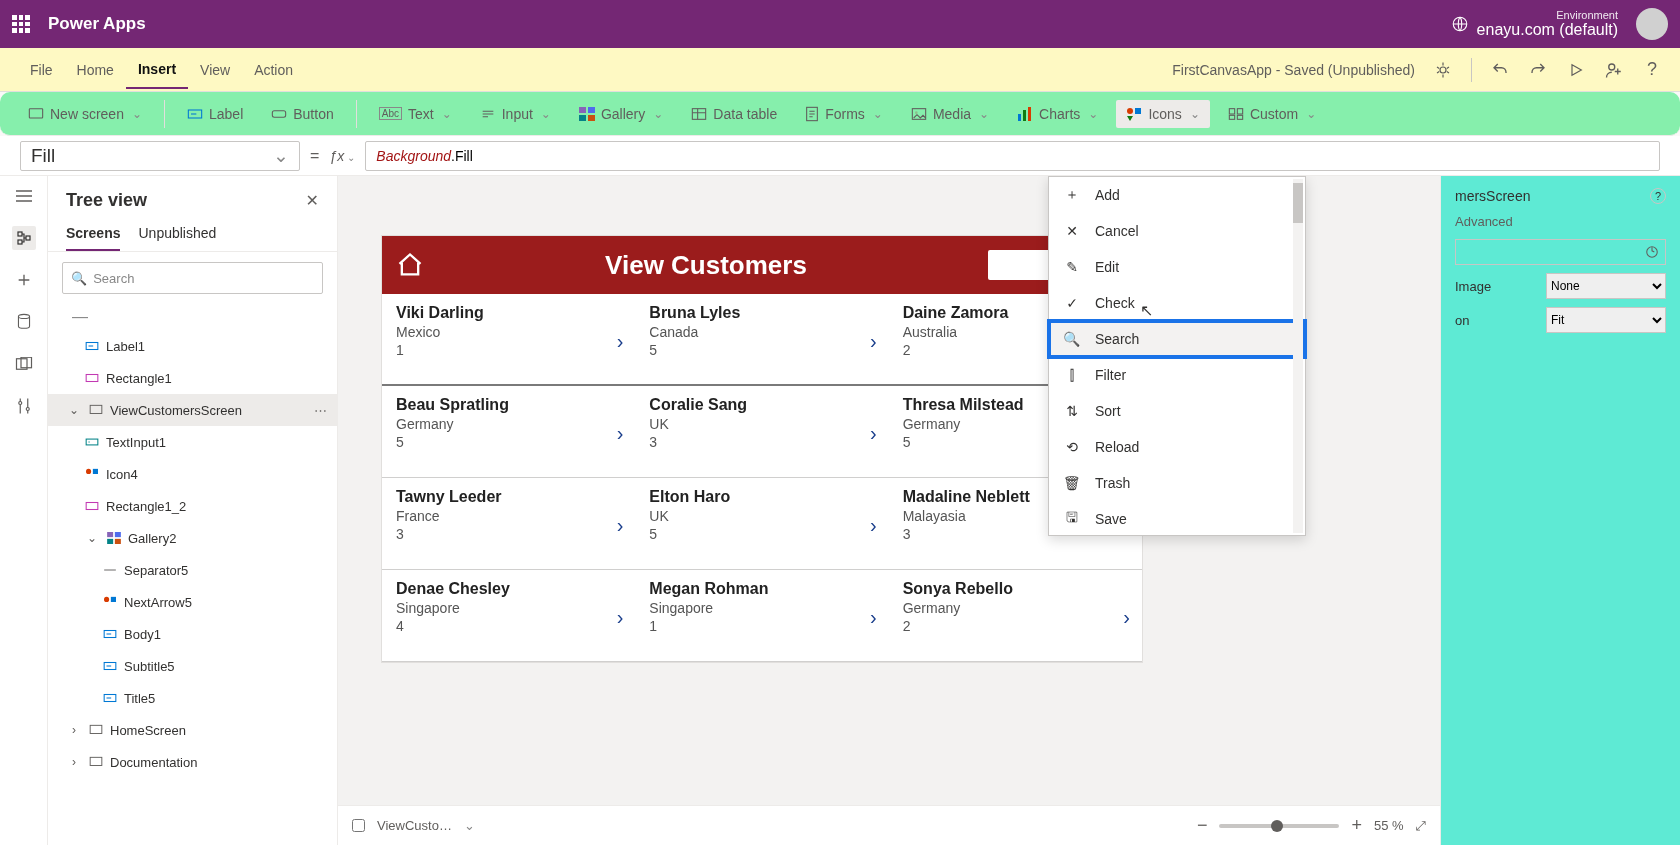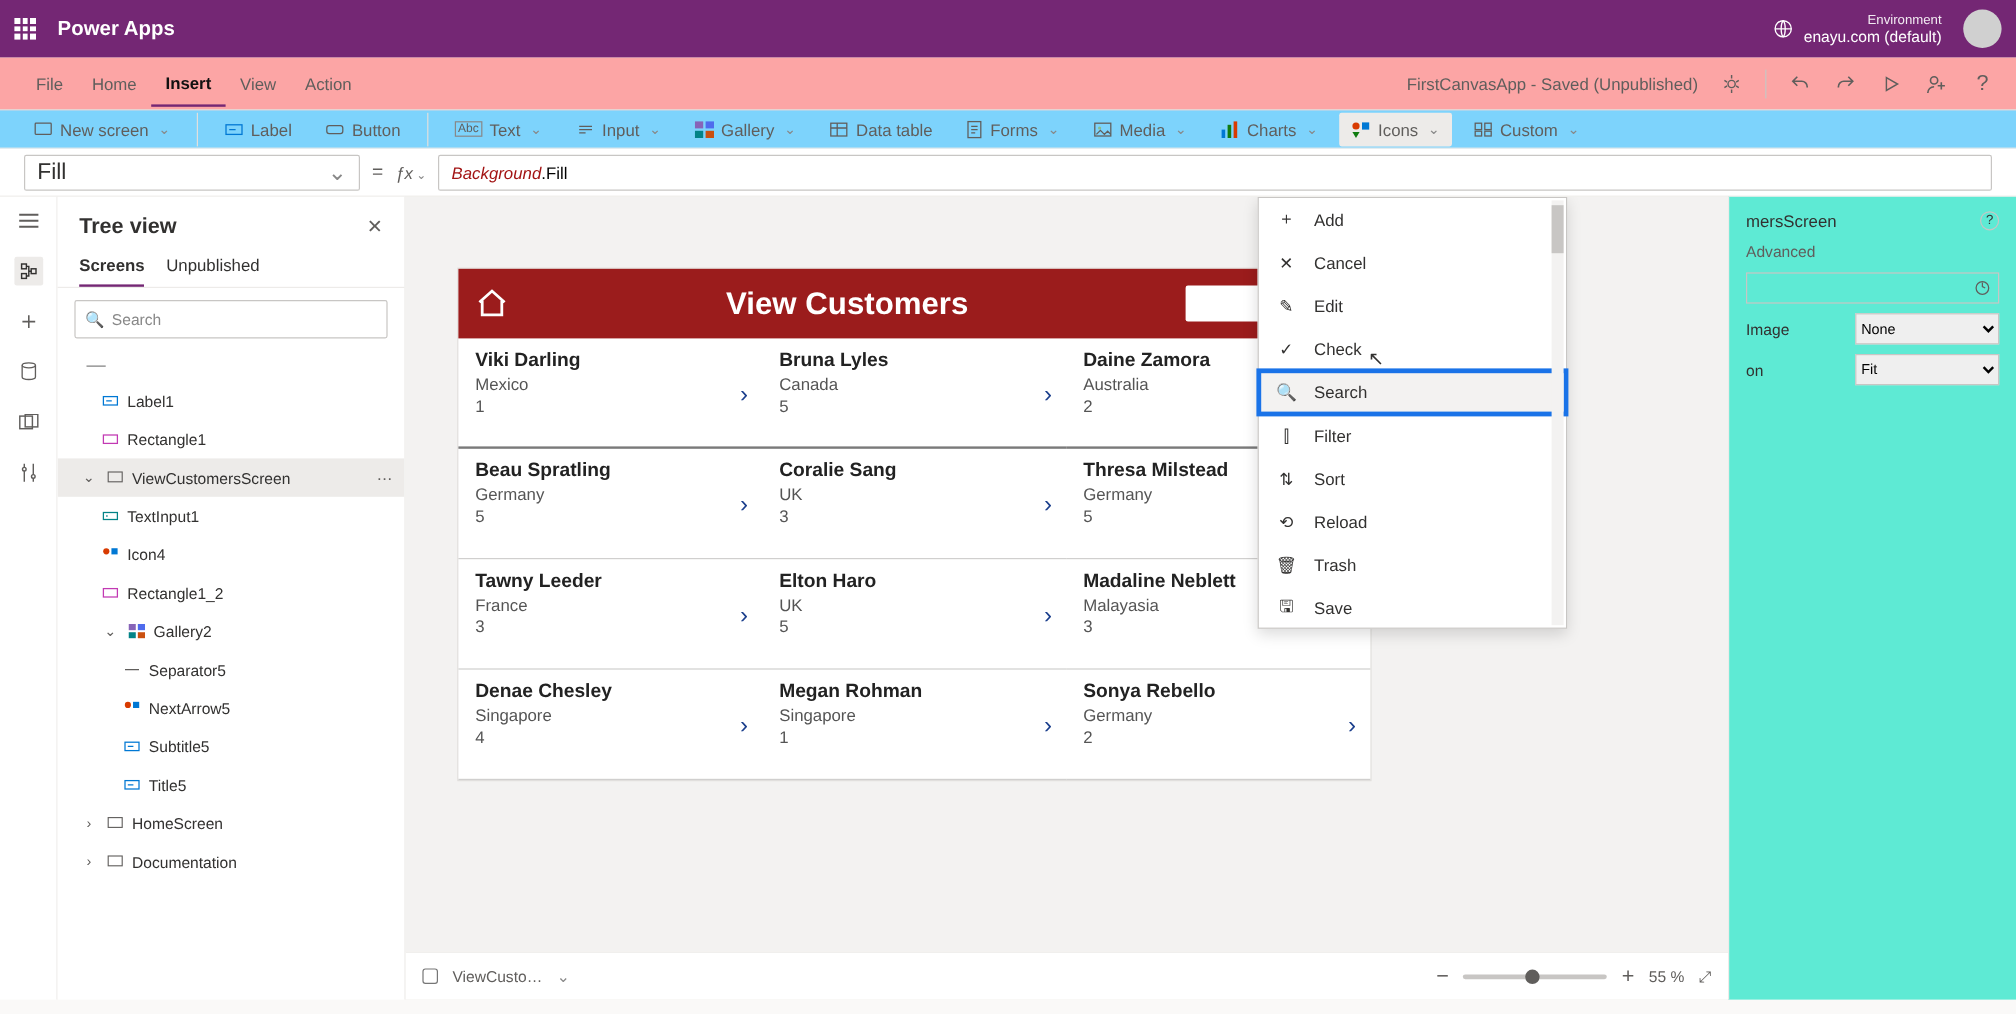--- a/index.html
+++ b/index.html
@@ -6,33 +6,33 @@
 body { background: #faf9f8; width: 1680px; height: 845px; overflow: hidden; color: #323130; }
 
 
 .titlebar { height: 48px; background: #742774; color: #fff; display: flex; align-items: center; padding: 0 12px; }
 .waffle { width: 18px; height: 18px; display: grid; grid-template-columns: repeat(3,1fr); gap: 2px; margin-right: 18px; }
 .waffle span { background: #fff; }
 .titlebar .app-name { font-size: 17px; font-weight: 600; }
 .titlebar .spacer { flex: 1; }
 .env { text-align: right; margin-right: 18px; font-size: 12px; }
 .env .lbl { font-size: 11px; opacity: .9; }
-.env .val { font-size: 13px; }
+.env .val { font-size: 16px; }
 .avatar { width: 32px; height: 32px; border-radius: 50%; background: #d0d0d0; }
 
 
-.menubar { height: 44px; background: #fca5a5; display: flex; align-items: center; padding: 0 18px; border-bottom: 1px solid #e1dfdd; font-size: 14px; color: #605e5c; }
+.menubar { height: 44px; background: #fef9c3; display: flex; align-items: center; padding: 0 18px; border-bottom: 1px solid #e1dfdd; font-size: 14px; color: #605e5c; }
 .menubar .item { padding: 10px 12px; cursor: pointer; }
 .menubar .item.active { color: #111; border-bottom: 2px solid #742774; font-weight: 600; }
 .menubar .right { margin-left: auto; display: flex; align-items: center; gap: 18px; }
 .menubar .doc { color: #605e5c; font-size: 14px; }
 .menubar .ic { width: 20px; height: 20px; display: flex; align-items: center; justify-content: center; color: #605e5c; }
 
 
-.ribbon { height: 32px; background: #7dd3fc; border-bottom: 1px solid #edebe9; display: flex; align-items: center; padding: 0 18px; font-size: 14px; color: #605e5c; gap: 8px; }
+.ribbon { height: 44px; background: #86efac; border-bottom: 1px solid #edebe9; display: flex; align-items: center; padding: 0 18px; font-size: 14px; color: #605e5c; gap: 8px; border-radius: 10px; }
 .ribbon .btn { display: flex; align-items: center; gap: 6px; padding: 6px 10px; cursor: pointer; border-radius: 2px; }
 .ribbon .btn.active { background: #edebe9; }
 .ribbon .sep { width: 1px; height: 28px; background: #e1dfdd; margin: 0 4px; }
 .chev::after { content: "⌄"; font-size: 12px; margin-left: 2px; color: #888; }
 
 
 .formulabar { height: 40px; background: #fff; border-bottom: 1px solid #edebe9; display: flex; align-items: center; padding: 0 20px; gap: 10px; }
 .prop-sel { width: 280px; height: 30px; border: 1px solid #c8c6c4; border-radius: 2px; display:flex; align-items:center; padding:0 10px; font-size:19px; color:#323130; justify-content:space-between; }
 .eq { font-size: 16px; color: #605e5c; }
 .fx { font-style: italic; color: #605e5c; font-size: 14px; }
@@ -410,20 +410,29 @@
           </span>
           <span>NextArrow5</span>
         </div>
         <div class="tv-row indent2">
           <span class="ico">
             <svg width="14" height="12" viewBox="0 0 24 20" stroke="#0078d4" fill="none" stroke-width="1.8">
               <rect x="2" y="4" width="20" height="12"></rect>
               <path d="M6 10h8"></path>
             </svg>
           </span>
+          <span>Body1</span>
+        </div>
+        <div class="tv-row indent2">
+          <span class="ico">
+            <svg width="14" height="12" viewBox="0 0 24 20" stroke="#0078d4" fill="none" stroke-width="1.8">
+              <rect x="2" y="4" width="20" height="12"></rect>
+              <path d="M6 10h8"></path>
+            </svg>
+          </span>
           <span>Subtitle5</span>
         </div>
         <div class="tv-row indent2">
           <span class="ico">
             <svg width="14" height="12" viewBox="0 0 24 20" stroke="#0078d4" fill="none" stroke-width="1.8">
               <rect x="2" y="4" width="20" height="12"></rect>
               <path d="M6 10h8"></path>
             </svg>
           </span>
           <span>Title5</span>

